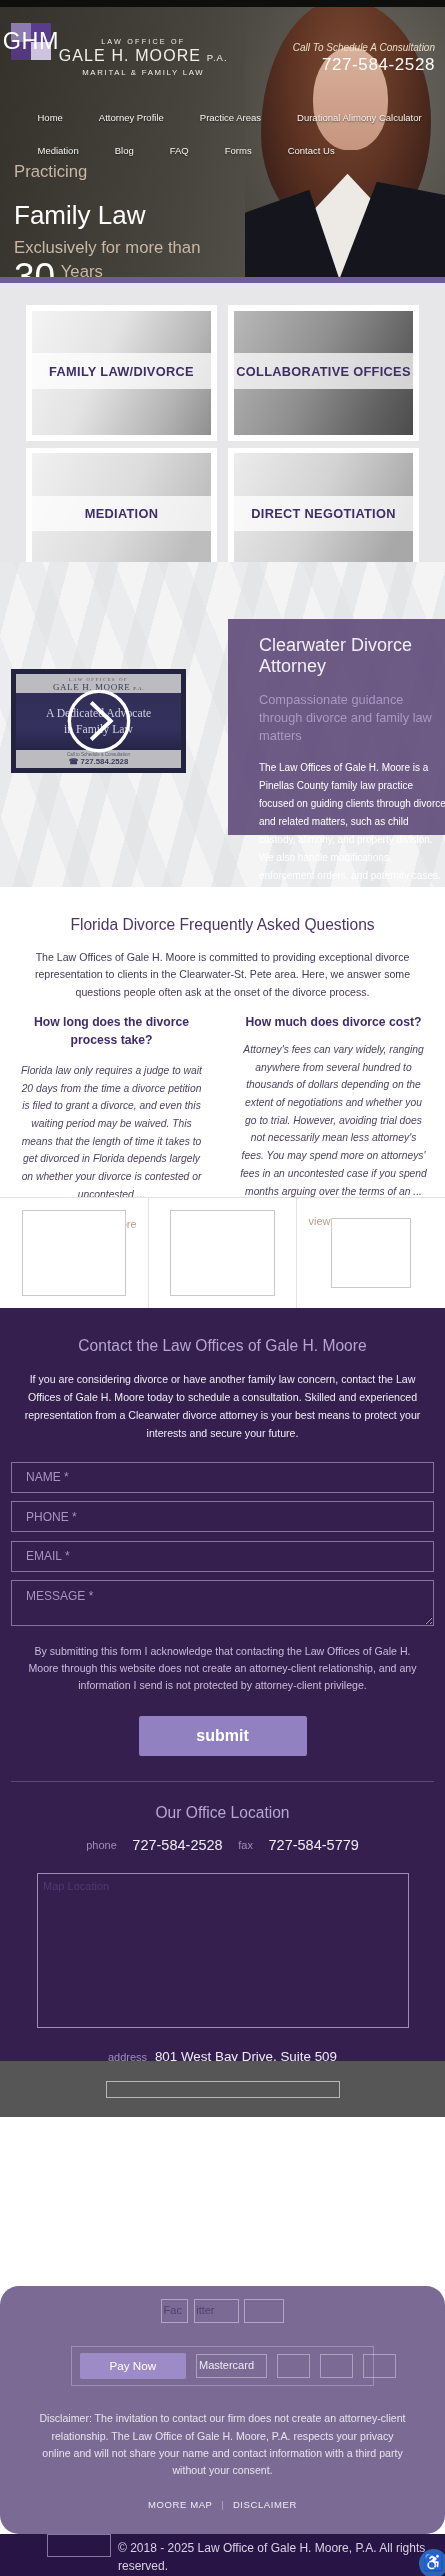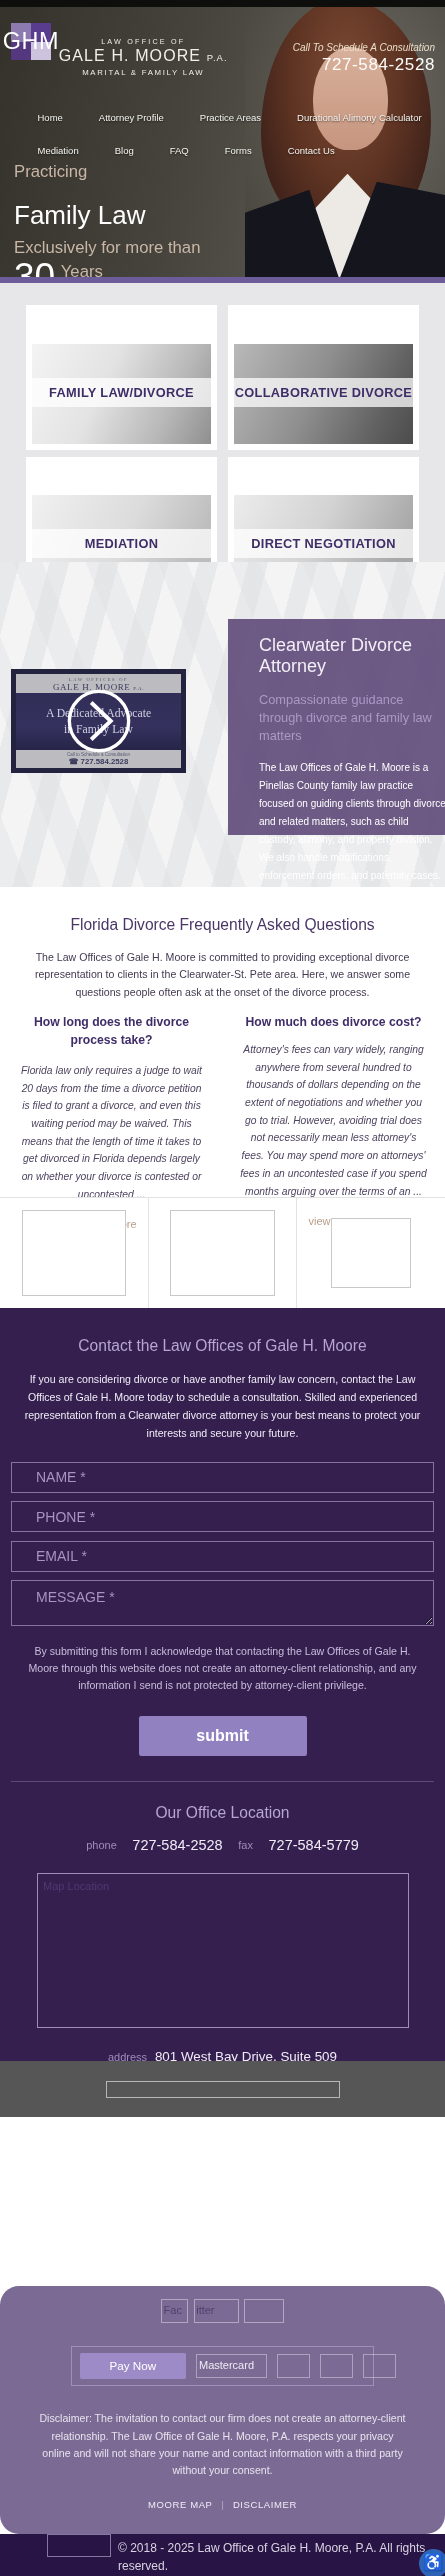--- a/index.html
+++ b/index.html
@@ -55,21 +55,21 @@
   .ht-num{color:#ffffff;font-size:37px;line-height:1;}
   .ht-yrs{color:#c9b7a7;font-size:16.7px;margin:3.3px 0 0 5.6px;}
 
   
   .purple-bar{height:6.7px;background:#6c5c99;}
 
   
   .cards{height:279px;background:#e7e6e8;padding:22px 26px 0 26px;}
   .cards-grid{display:grid;grid-template-columns:191px 191px;grid-column-gap:11px;grid-row-gap:7.2px;}
   .card{background:#fff;padding:5.6px;cursor:pointer;}
-  .card-img{position:relative;height:100px;overflow:hidden;margin-top:33px;}
+  .card-img{position:relative;height:124px;overflow:hidden;}
   .img1{background:linear-gradient(115deg,#f4f4f4 0%,#e3e3e3 40%,#b7b7b7 75%,#8f8f8f 100%);}
   .img2{background:linear-gradient(115deg,#b9b9b9 0%,#8f8f8f 45%,#616161 80%,#4c4c4c 100%);}
   .img3{background:linear-gradient(115deg,#f1f1f1 0%,#dcdcdc 50%,#bdbdbd 85%);}
   .img4{background:linear-gradient(115deg,#ececec 0%,#d3d3d3 45%,#a8a8a8 85%);}
   .card-band{position:absolute;left:0;right:0;top:34%;height:29%;background:rgba(255,255,255,.74);
     display:flex;align-items:center;justify-content:center;}
   .card-band span{color:#3f2d68;font-weight:bold;font-size:12.8px;letter-spacing:0.3px;}
 
   
   .video-sec{height:325px;
@@ -119,21 +119,21 @@
   .ph1{width:102px;height:84px;}
   .ph2{width:103px;height:84px;}
   .ph3{width:78px;height:68px;}
 
   
   .contact{height:753px;background:#341f4f;color:#fff;text-align:center;}
   .ct-title{padding-top:29px;color:#b7a6cf;font-size:15.6px;}
   .ct-intro{margin:14.5px auto 0;width:406px;color:#f0ecf5;font-size:10.6px;line-height:1.7;}
   .ct-form{margin:20px auto 0;width:423px;text-align:left;}
   .ct-field{display:block;box-sizing:border-box;width:423px;height:31px;margin-bottom:8.4px;background:transparent;
-    border:0.6px solid #8672a3;color:#e8e0f2;font-size:14px;padding:0 24px;font-family:"Liberation Sans",sans-serif;outline:none;}
+    border:0.6px solid #8672a3;color:#e8e0f2;font-size:12px;padding:0 14px;font-family:"Liberation Sans",sans-serif;outline:none;}
   .ct-field::placeholder{color:#a794c2;opacity:1;}
   .ct-area{height:46px;padding-top:7.8px;resize:vertical;}
   .ct-ack{margin:16.7px auto 0;width:401px;color:#c9bcd9;font-size:10.6px;line-height:1.62;}
   .ct-submit{display:block;margin:22px auto 0;width:168px;height:40px;background:#9181c0;border:none;border-radius:2.2px;
     color:#fff;font-size:16px;font-weight:bold;cursor:pointer;font-family:"Liberation Sans",sans-serif;}
   .ct-divider{margin:24.5px auto 0;width:423px;border-top:0.6px solid #5c4a78;}
   .of-title{margin-top:22px;color:#b7a6cf;font-size:15.6px;}
   .of-phones{margin-top:15.6px;display:flex;justify-content:center;gap:15.6px;align-items:center;}
   .of-lab{color:#9f8cba;font-size:11px;}
   .of-num{color:#f0ebf6;font-size:14.5px;}
@@ -248,21 +248,21 @@
       <div class="card">
         <div class="card-img img1">
           <div class="card-band">
               <span>FAMILY LAW/DIVORCE</span>
             </div>
         </div>
       </div>
       <div class="card">
         <div class="card-img img2">
           <div class="card-band">
-              <span>COLLABORATIVE DIVORCE</span>
+              <span>COLLABORATIVE OFFICES</span>
             </div>
         </div>
       </div>
       <div class="card">
         <div class="card-img img3">
           <div class="card-band">
               <span>MEDIATION</span>
             </div>
         </div>
       </div>

